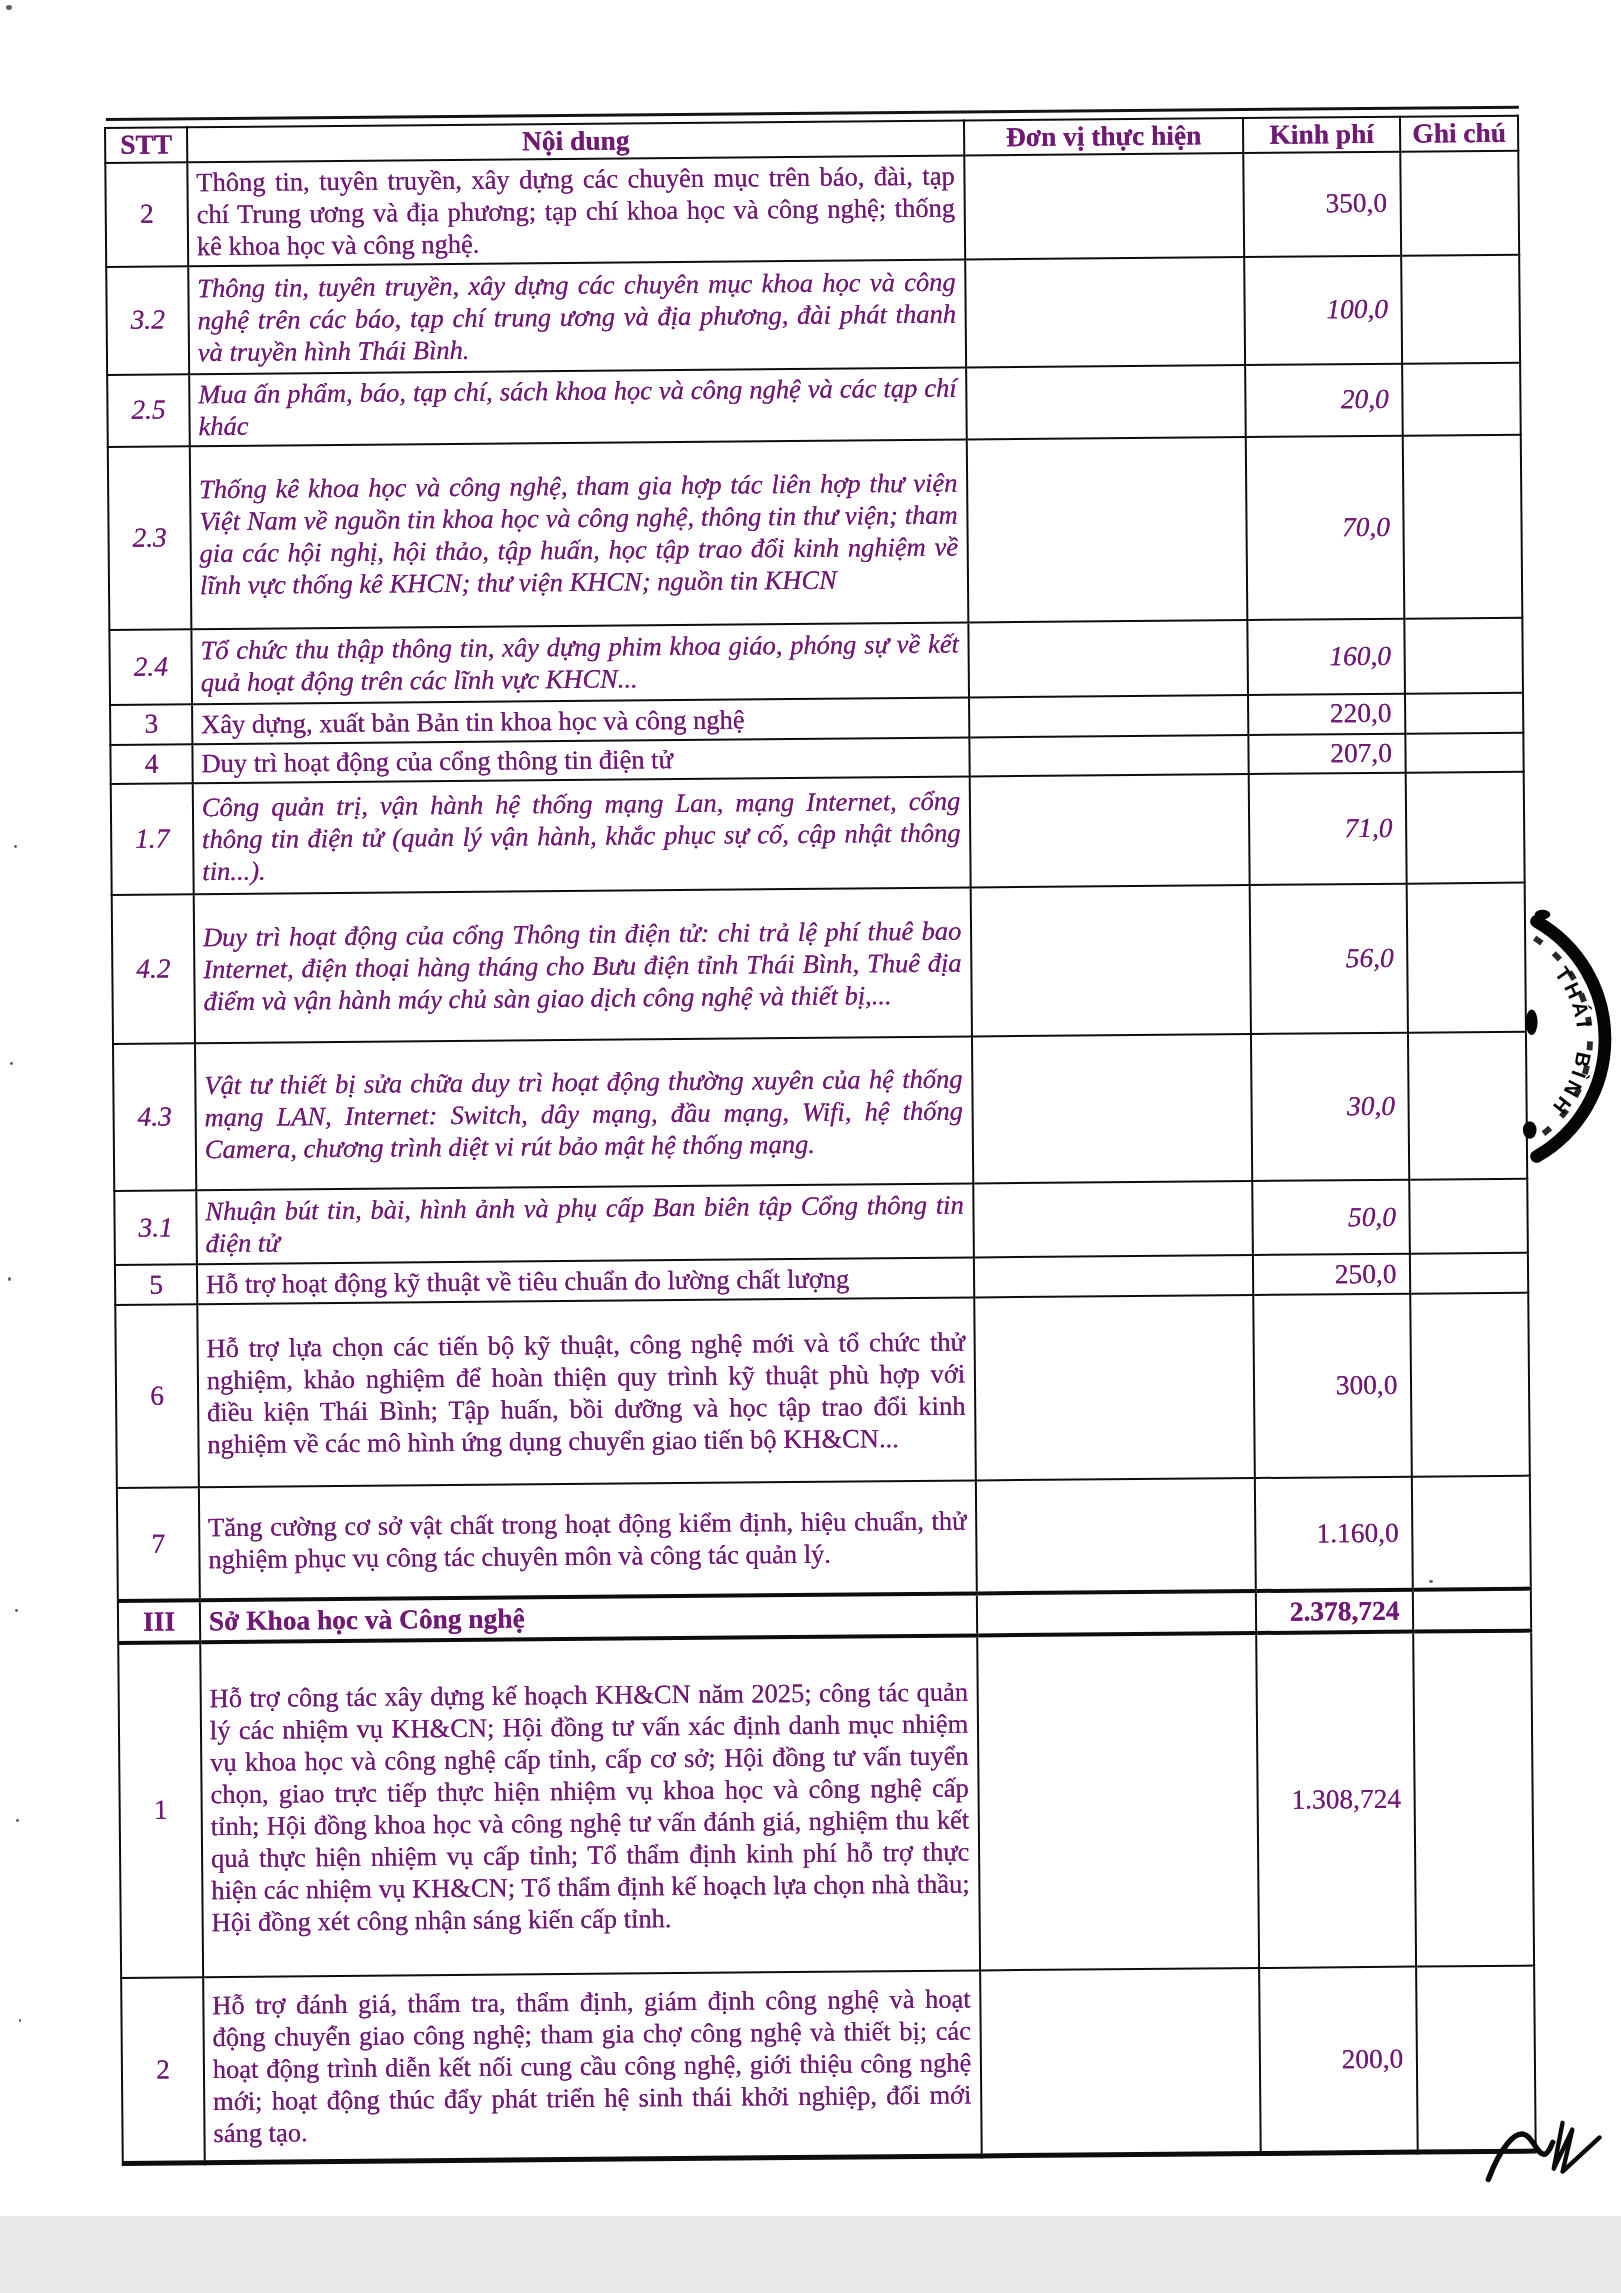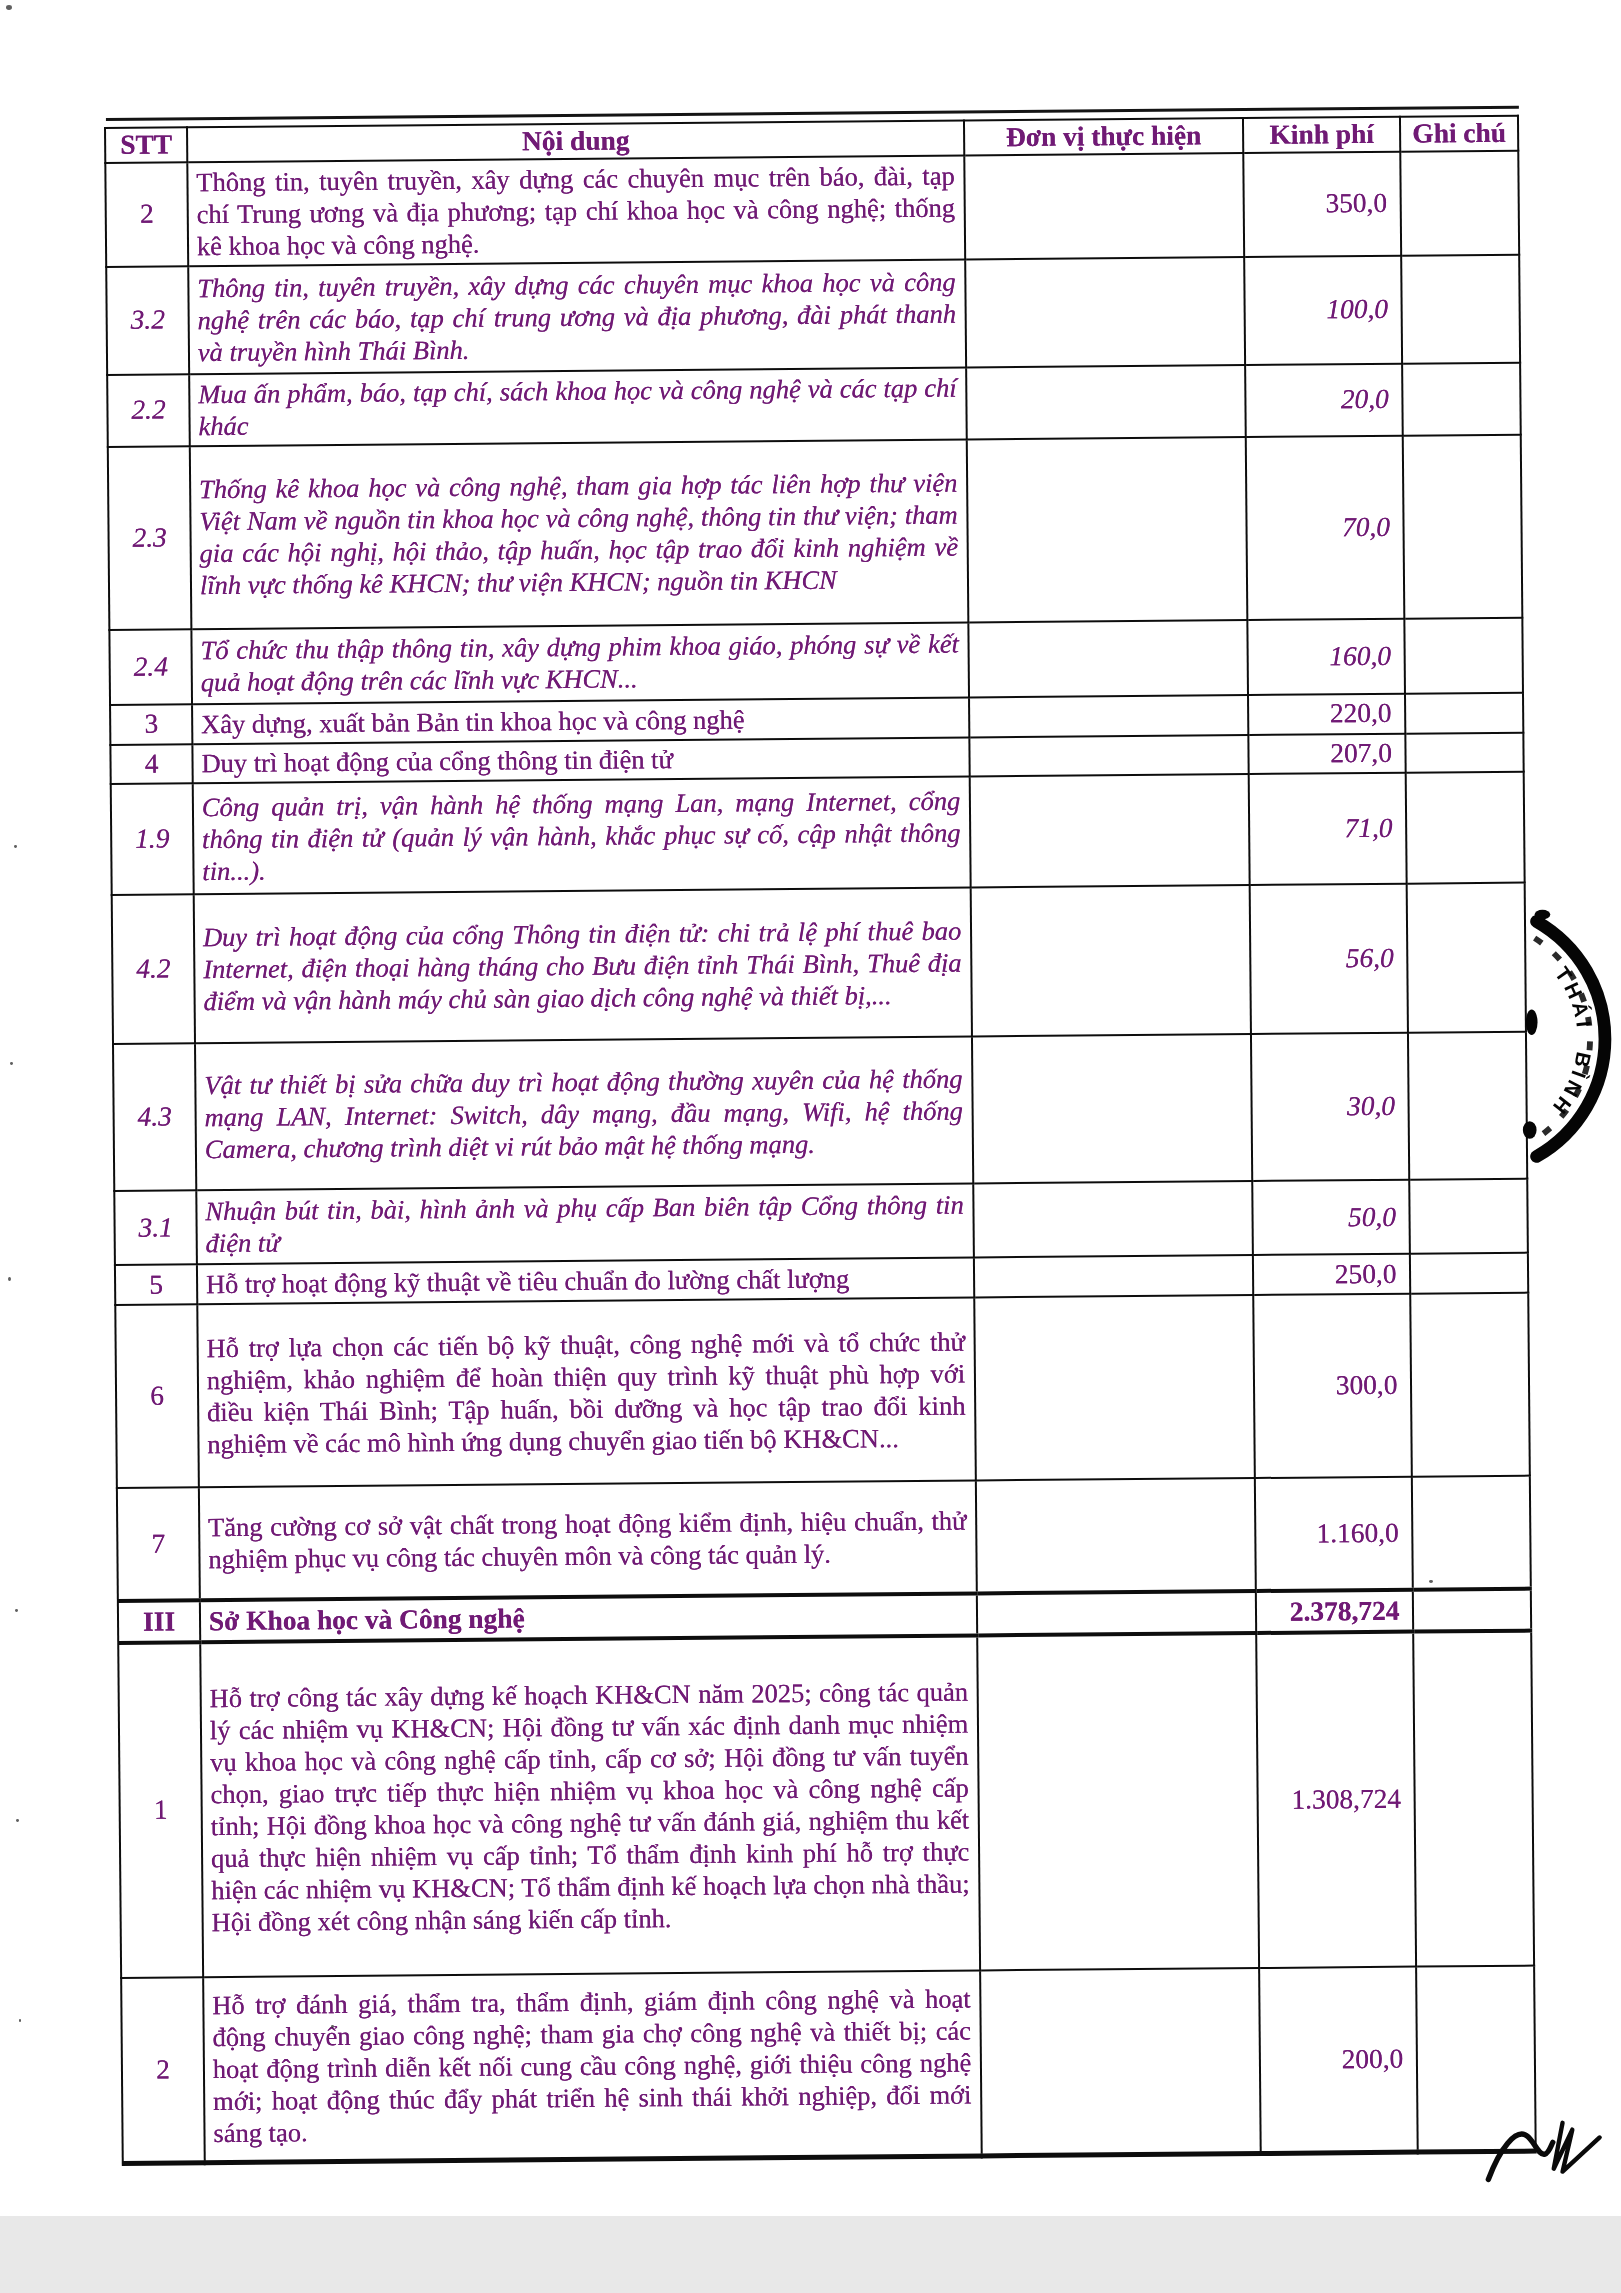--- a/index.html
+++ b/index.html
@@ -118,21 +118,21 @@
             <td class="ghichu"></td>
           </tr>
           <tr class="level-sub" style="height: 108px;">
             <td class="stt">3.2</td>
             <td class="content">Thông tin, tuyên truyền, xây dựng các chuyên mục khoa học và công nghệ trên các báo, tạp chí trung ương và địa phương, đài phát thanh và truyền hình Thái Bình.</td>
             <td class="donvi"></td>
             <td class="kinhphi">100,0</td>
             <td class="ghichu"></td>
           </tr>
           <tr class="level-sub" style="height: 72px;">
-            <td class="stt">2.2</td>
+            <td class="stt">2.5</td>
             <td class="content">Mua ấn phẩm, báo, tạp chí, sách khoa học và công nghệ và các tạp chí khác</td>
             <td class="donvi"></td>
             <td class="kinhphi">20,0</td>
             <td class="ghichu"></td>
           </tr>
           <tr class="level-sub" style="height: 183px;">
             <td class="stt">2.3</td>
             <td class="content">Thống kê khoa học và công nghệ, tham gia hợp tác liên hợp thư viện Việt Nam về nguồn tin khoa học và công nghệ, thông tin thư viện; tham gia các hội nghị, hội thảo, tập huấn, học tập trao đổi kinh nghiệm về lĩnh vực thống kê KHCN; thư viện KHCN; nguồn tin KHCN</td>
             <td class="donvi"></td>
             <td class="kinhphi">70,0</td>
@@ -153,21 +153,21 @@
             <td class="ghichu"></td>
           </tr>
           <tr class="level-main" style="height: 34px;">
             <td class="stt">4</td>
             <td class="content">Duy trì hoạt động của cổng thông tin điện tử</td>
             <td class="donvi"></td>
             <td class="kinhphi">207,0</td>
             <td class="ghichu"></td>
           </tr>
           <tr class="level-sub" style="height: 111px;">
-            <td class="stt">1.9</td>
+            <td class="stt">1.7</td>
             <td class="content">Công quản trị, vận hành hệ thống mạng Lan, mạng Internet, cổng thông tin điện tử (quản lý vận hành, khắc phục sự cố, cập nhật thông tin...).</td>
             <td class="donvi"></td>
             <td class="kinhphi">71,0</td>
             <td class="ghichu"></td>
           </tr>
           <tr class="level-sub" style="height: 149px;">
             <td class="stt">4.2</td>
             <td class="content">Duy trì hoạt động của cổng Thông tin điện tử: chi trả lệ phí thuê bao Internet, điện thoại hàng tháng cho Bưu điện tỉnh Thái Bình, Thuê địa điểm và vận hành máy chủ sàn giao dịch công nghệ và thiết bị,...</td>
             <td class="donvi"></td>
             <td class="kinhphi">56,0</td>

